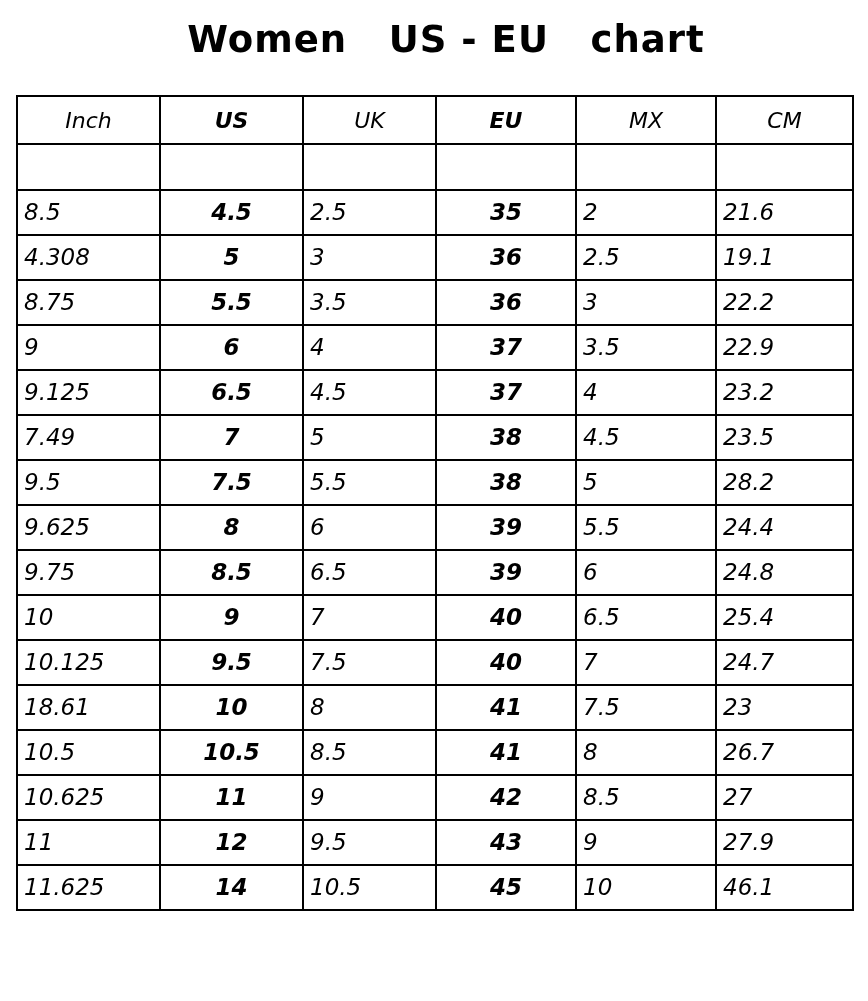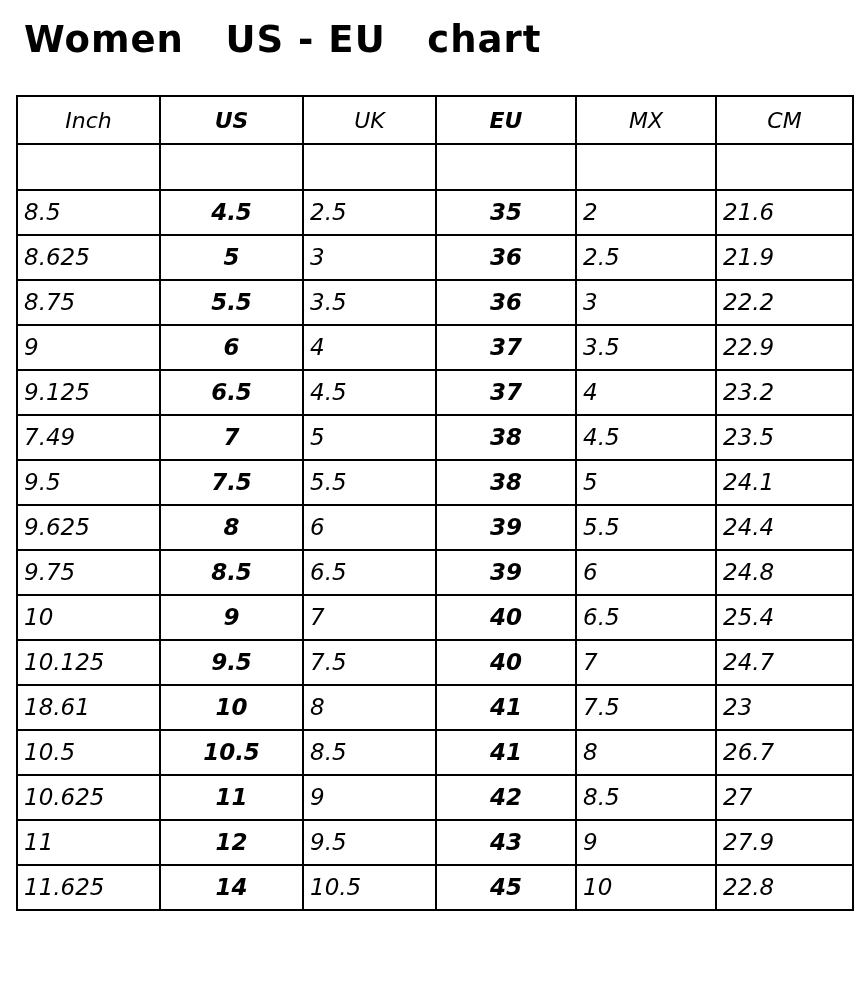--- a/index.html
+++ b/index.html
@@ -15,20 +15,21 @@
     position: relative;
     overflow: hidden;
   }
   .page {
     width: 868px;
     height: 1001px;
     box-sizing: border-box;
     position: relative;
   }
   .title {
+    text-align: center;
     font-family: "DejaVu Sans", sans-serif;
     font-weight: bold;
     font-size: 37px;
     letter-spacing: 1px;
     padding-top: 18px;
     padding-bottom: 6px;
     white-space: pre;
     padding-left: 24px;
   }
   .table-wrap {
@@ -116,26 +117,26 @@
           </tr>
           <tr>
             <td>8.5</td>
             <td class="center-bold">4.5</td>
             <td>2.5</td>
             <td class="center-bold">35</td>
             <td>2</td>
             <td>21.6</td>
           </tr>
           <tr>
-            <td>8.625</td>
+            <td>4.308</td>
             <td class="center-bold">5</td>
             <td>3</td>
             <td class="center-bold">36</td>
             <td>2.5</td>
-            <td>21.9</td>
+            <td>19.1</td>
           </tr>
           <tr>
             <td>8.75</td>
             <td class="center-bold">5.5</td>
             <td>3.5</td>
             <td class="center-bold">36</td>
             <td>3</td>
             <td>22.2</td>
           </tr>
           <tr>
@@ -161,21 +162,21 @@
             <td class="center-bold">38</td>
             <td>4.5</td>
             <td>23.5</td>
           </tr>
           <tr>
             <td>9.5</td>
             <td class="center-bold">7.5</td>
             <td>5.5</td>
             <td class="center-bold">38</td>
             <td>5</td>
-            <td>24.1</td>
+            <td>28.2</td>
           </tr>
           <tr>
             <td>9.625</td>
             <td class="center-bold">8</td>
             <td>6</td>
             <td class="center-bold">39</td>
             <td>5.5</td>
             <td>24.4</td>
           </tr>
           <tr>
@@ -233,19 +234,19 @@
             <td class="center-bold">43</td>
             <td>9</td>
             <td>27.9</td>
           </tr>
           <tr>
             <td>11.625</td>
             <td class="center-bold">14</td>
             <td>10.5</td>
             <td class="center-bold">45</td>
             <td>10</td>
-            <td>22.8</td>
+            <td>46.1</td>
           </tr>
         </tbody>
     </table>
   </div>
 
 </div>
 
 </body></html>

